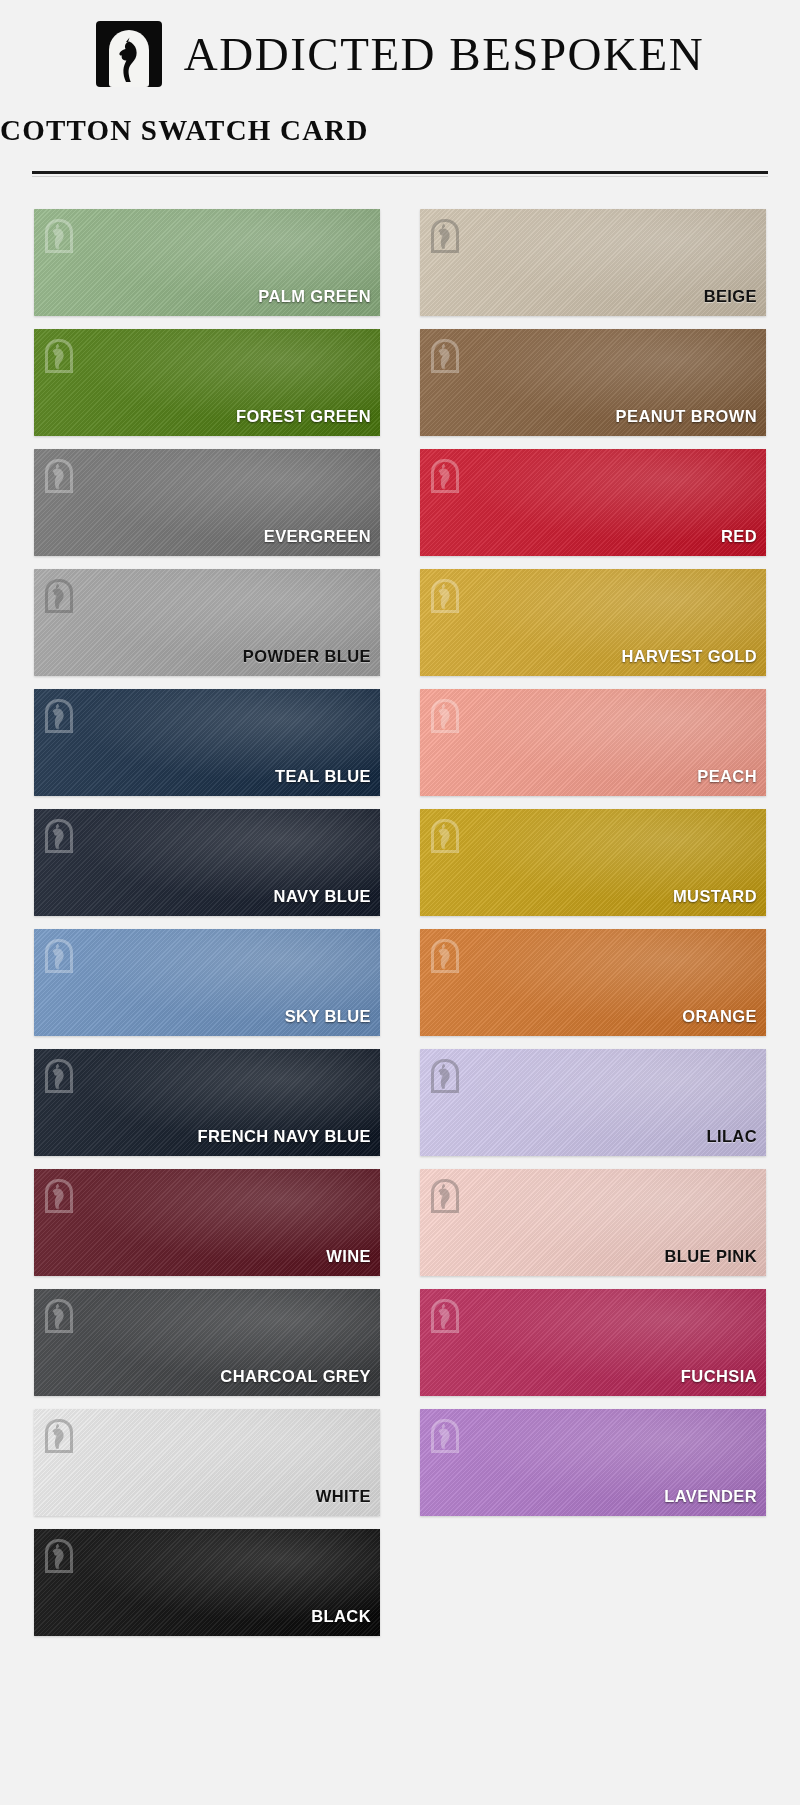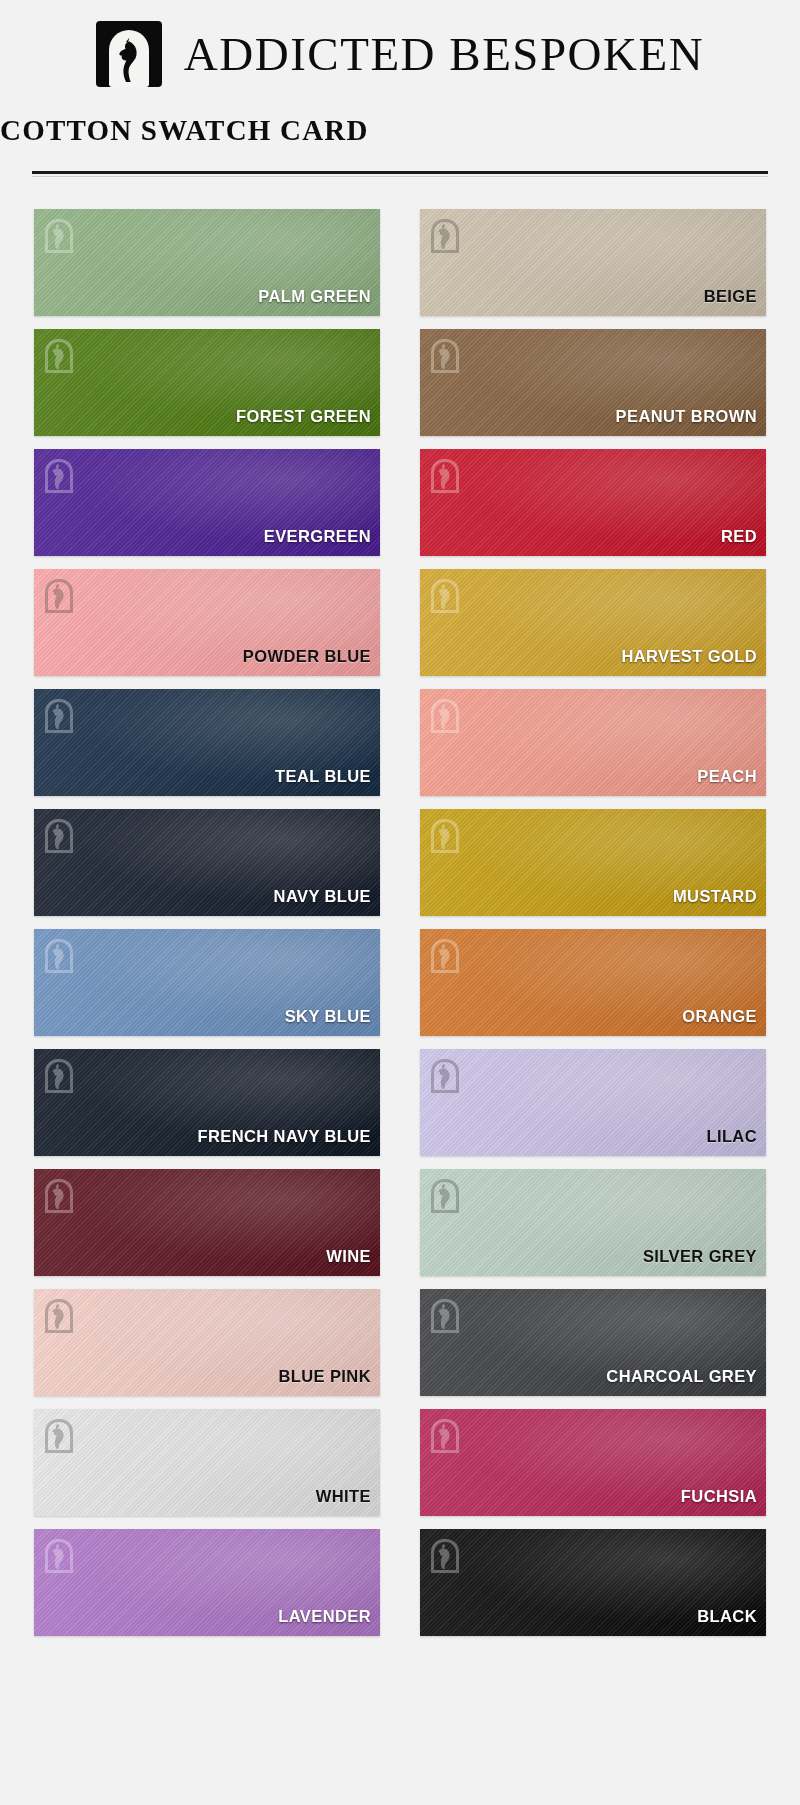--- a/index.html
+++ b/index.html
@@ -196,21 +196,21 @@
       C15.0 13.3 14.4 15.5 13.0 17.4 C11.8 18.9 10.9 19.8 10.2 21.5
       C9.7 22.7 9.6 24.2 9.8 25.8 L7.2 25.8 C6.2 23.3 5.7 20.8 5.9 18.4
       C6.0 16.0 7.0 14.1 7.8 12.5 C7.0 12.6 6.2 12.4 5.7 11.9
       C5.0 11.3 4.8 10.3 5.0 9.2 C4.6 9.5 4.1 9.4 3.8 9.0
       C3.4 8.6 3.5 8.0 3.9 7.5 C4.7 6.4 6.1 5.8 7.3 5.4
       C6.8 4.4 6.9 3.1 7.6 2.1 C8.0 1.5 8.5 1.1 9.0 0.7 Z"></path>
   </svg>
 </div>
         <div class="label light">PEANUT BROWN</div>
       </div>
-      <div class="swatch" style="background:#4c1d95; color:#ffffff">
+      <div class="swatch" style="background:#737373; color:#ffffff">
         <div class="weave"></div>
         <div class="sheen"></div>
         <div class="wm">
   <div class="wm-arch"></div>
   <div class="wm-base"></div>
   <svg width="20" height="26" viewBox="0 0 20 26">
     <path fill="currentColor" d="M10.2 3.2 L8.1 6.0 L10.2 5.5 C12.3 6.5 13.8 8.2 14.4 10.6
       C15.0 13.3 14.4 15.5 13.0 17.4 C11.8 18.9 10.9 19.8 10.2 21.5
       C9.7 22.7 9.6 24.2 9.8 25.8 L7.2 25.8 C6.2 23.3 5.7 20.8 5.9 18.4
       C6.0 16.0 7.0 14.1 7.8 12.5 C7.0 12.6 6.2 12.4 5.7 11.9
@@ -232,21 +232,21 @@
       C15.0 13.3 14.4 15.5 13.0 17.4 C11.8 18.9 10.9 19.8 10.2 21.5
       C9.7 22.7 9.6 24.2 9.8 25.8 L7.2 25.8 C6.2 23.3 5.7 20.8 5.9 18.4
       C6.0 16.0 7.0 14.1 7.8 12.5 C7.0 12.6 6.2 12.4 5.7 11.9
       C5.0 11.3 4.8 10.3 5.0 9.2 C4.6 9.5 4.1 9.4 3.8 9.0
       C3.4 8.6 3.5 8.0 3.9 7.5 C4.7 6.4 6.1 5.8 7.3 5.4
       C6.8 4.4 6.9 3.1 7.6 2.1 C8.0 1.5 8.5 1.1 9.0 0.7 Z"></path>
   </svg>
 </div>
         <div class="label light">RED</div>
       </div>
-      <div class="swatch" style="background:#fca5a5; color:#3a3a3a">
+      <div class="swatch" style="background:#a3a3a3; color:#3a3a3a">
         <div class="weave"></div>
         <div class="sheen"></div>
         <div class="wm">
   <div class="wm-arch"></div>
   <div class="wm-base"></div>
   <svg width="20" height="26" viewBox="0 0 20 26">
     <path fill="currentColor" d="M10.2 3.2 L8.1 6.0 L10.2 5.5 C12.3 6.5 13.8 8.2 14.4 10.6
       C15.0 13.3 14.4 15.5 13.0 17.4 C11.8 18.9 10.9 19.8 10.2 21.5
       C9.7 22.7 9.6 24.2 9.8 25.8 L7.2 25.8 C6.2 23.3 5.7 20.8 5.9 18.4
       C6.0 16.0 7.0 14.1 7.8 12.5 C7.0 12.6 6.2 12.4 5.7 11.9
@@ -430,38 +430,20 @@
       C15.0 13.3 14.4 15.5 13.0 17.4 C11.8 18.9 10.9 19.8 10.2 21.5
       C9.7 22.7 9.6 24.2 9.8 25.8 L7.2 25.8 C6.2 23.3 5.7 20.8 5.9 18.4
       C6.0 16.0 7.0 14.1 7.8 12.5 C7.0 12.6 6.2 12.4 5.7 11.9
       C5.0 11.3 4.8 10.3 5.0 9.2 C4.6 9.5 4.1 9.4 3.8 9.0
       C3.4 8.6 3.5 8.0 3.9 7.5 C4.7 6.4 6.1 5.8 7.3 5.4
       C6.8 4.4 6.9 3.1 7.6 2.1 C8.0 1.5 8.5 1.1 9.0 0.7 Z"></path>
   </svg>
 </div>
         <div class="label light">WINE</div>
       </div>
-      <div class="swatch" style="background:#bdd3c6; color:#3a3a3a">
-        <div class="weave"></div>
-        <div class="sheen"></div>
-        <div class="wm">
-  <div class="wm-arch"></div>
-  <div class="wm-base"></div>
-  <svg width="20" height="26" viewBox="0 0 20 26">
-    <path fill="currentColor" d="M10.2 3.2 L8.1 6.0 L10.2 5.5 C12.3 6.5 13.8 8.2 14.4 10.6
-      C15.0 13.3 14.4 15.5 13.0 17.4 C11.8 18.9 10.9 19.8 10.2 21.5
-      C9.7 22.7 9.6 24.2 9.8 25.8 L7.2 25.8 C6.2 23.3 5.7 20.8 5.9 18.4
-      C6.0 16.0 7.0 14.1 7.8 12.5 C7.0 12.6 6.2 12.4 5.7 11.9
-      C5.0 11.3 4.8 10.3 5.0 9.2 C4.6 9.5 4.1 9.4 3.8 9.0
-      C3.4 8.6 3.5 8.0 3.9 7.5 C4.7 6.4 6.1 5.8 7.3 5.4
-      C6.8 4.4 6.9 3.1 7.6 2.1 C8.0 1.5 8.5 1.1 9.0 0.7 Z"></path>
-  </svg>
-</div>
-        <div class="label dark">SILVER GREY</div>
-      </div>
       <div class="swatch" style="background:#f7cfc8; color:#3a3a3a">
         <div class="weave"></div>
         <div class="sheen"></div>
         <div class="wm">
   <div class="wm-arch"></div>
   <div class="wm-base"></div>
   <svg width="20" height="26" viewBox="0 0 20 26">
     <path fill="currentColor" d="M10.2 3.2 L8.1 6.0 L10.2 5.5 C12.3 6.5 13.8 8.2 14.4 10.6
       C15.0 13.3 14.4 15.5 13.0 17.4 C11.8 18.9 10.9 19.8 10.2 21.5
       C9.7 22.7 9.6 24.2 9.8 25.8 L7.2 25.8 C6.2 23.3 5.7 20.8 5.9 18.4
@@ -484,56 +466,56 @@
       C15.0 13.3 14.4 15.5 13.0 17.4 C11.8 18.9 10.9 19.8 10.2 21.5
       C9.7 22.7 9.6 24.2 9.8 25.8 L7.2 25.8 C6.2 23.3 5.7 20.8 5.9 18.4
       C6.0 16.0 7.0 14.1 7.8 12.5 C7.0 12.6 6.2 12.4 5.7 11.9
       C5.0 11.3 4.8 10.3 5.0 9.2 C4.6 9.5 4.1 9.4 3.8 9.0
       C3.4 8.6 3.5 8.0 3.9 7.5 C4.7 6.4 6.1 5.8 7.3 5.4
       C6.8 4.4 6.9 3.1 7.6 2.1 C8.0 1.5 8.5 1.1 9.0 0.7 Z"></path>
   </svg>
 </div>
         <div class="label light">CHARCOAL GREY</div>
       </div>
+      <div class="swatch" style="background:#b82556; color:#ffffff">
+        <div class="weave"></div>
+        <div class="sheen"></div>
+        <div class="wm">
+  <div class="wm-arch"></div>
+  <div class="wm-base"></div>
+  <svg width="20" height="26" viewBox="0 0 20 26">
+    <path fill="currentColor" d="M10.2 3.2 L8.1 6.0 L10.2 5.5 C12.3 6.5 13.8 8.2 14.4 10.6
+      C15.0 13.3 14.4 15.5 13.0 17.4 C11.8 18.9 10.9 19.8 10.2 21.5
+      C9.7 22.7 9.6 24.2 9.8 25.8 L7.2 25.8 C6.2 23.3 5.7 20.8 5.9 18.4
+      C6.0 16.0 7.0 14.1 7.8 12.5 C7.0 12.6 6.2 12.4 5.7 11.9
+      C5.0 11.3 4.8 10.3 5.0 9.2 C4.6 9.5 4.1 9.4 3.8 9.0
+      C3.4 8.6 3.5 8.0 3.9 7.5 C4.7 6.4 6.1 5.8 7.3 5.4
+      C6.8 4.4 6.9 3.1 7.6 2.1 C8.0 1.5 8.5 1.1 9.0 0.7 Z"></path>
+  </svg>
+</div>
+        <div class="label light">FUCHSIA</div>
+      </div>
       <div class="swatch" style="background:#e8e8e8; color:#3a3a3a">
         <div class="weave"></div>
         <div class="sheen"></div>
         <div class="wm">
   <div class="wm-arch"></div>
   <div class="wm-base"></div>
   <svg width="20" height="26" viewBox="0 0 20 26">
     <path fill="currentColor" d="M10.2 3.2 L8.1 6.0 L10.2 5.5 C12.3 6.5 13.8 8.2 14.4 10.6
       C15.0 13.3 14.4 15.5 13.0 17.4 C11.8 18.9 10.9 19.8 10.2 21.5
       C9.7 22.7 9.6 24.2 9.8 25.8 L7.2 25.8 C6.2 23.3 5.7 20.8 5.9 18.4
       C6.0 16.0 7.0 14.1 7.8 12.5 C7.0 12.6 6.2 12.4 5.7 11.9
       C5.0 11.3 4.8 10.3 5.0 9.2 C4.6 9.5 4.1 9.4 3.8 9.0
       C3.4 8.6 3.5 8.0 3.9 7.5 C4.7 6.4 6.1 5.8 7.3 5.4
       C6.8 4.4 6.9 3.1 7.6 2.1 C8.0 1.5 8.5 1.1 9.0 0.7 Z"></path>
   </svg>
 </div>
         <div class="label dark">WHITE</div>
       </div>
-      <div class="swatch" style="background:#b82556; color:#ffffff">
-        <div class="weave"></div>
-        <div class="sheen"></div>
-        <div class="wm">
-  <div class="wm-arch"></div>
-  <div class="wm-base"></div>
-  <svg width="20" height="26" viewBox="0 0 20 26">
-    <path fill="currentColor" d="M10.2 3.2 L8.1 6.0 L10.2 5.5 C12.3 6.5 13.8 8.2 14.4 10.6
-      C15.0 13.3 14.4 15.5 13.0 17.4 C11.8 18.9 10.9 19.8 10.2 21.5
-      C9.7 22.7 9.6 24.2 9.8 25.8 L7.2 25.8 C6.2 23.3 5.7 20.8 5.9 18.4
-      C6.0 16.0 7.0 14.1 7.8 12.5 C7.0 12.6 6.2 12.4 5.7 11.9
-      C5.0 11.3 4.8 10.3 5.0 9.2 C4.6 9.5 4.1 9.4 3.8 9.0
-      C3.4 8.6 3.5 8.0 3.9 7.5 C4.7 6.4 6.1 5.8 7.3 5.4
-      C6.8 4.4 6.9 3.1 7.6 2.1 C8.0 1.5 8.5 1.1 9.0 0.7 Z"></path>
-  </svg>
-</div>
-        <div class="label light">FUCHSIA</div>
-      </div>
       <div class="swatch" style="background:#b077ca; color:#ffffff">
         <div class="weave"></div>
         <div class="sheen"></div>
         <div class="wm">
   <div class="wm-arch"></div>
   <div class="wm-base"></div>
   <svg width="20" height="26" viewBox="0 0 20 26">
     <path fill="currentColor" d="M10.2 3.2 L8.1 6.0 L10.2 5.5 C12.3 6.5 13.8 8.2 14.4 10.6
       C15.0 13.3 14.4 15.5 13.0 17.4 C11.8 18.9 10.9 19.8 10.2 21.5
       C9.7 22.7 9.6 24.2 9.8 25.8 L7.2 25.8 C6.2 23.3 5.7 20.8 5.9 18.4

